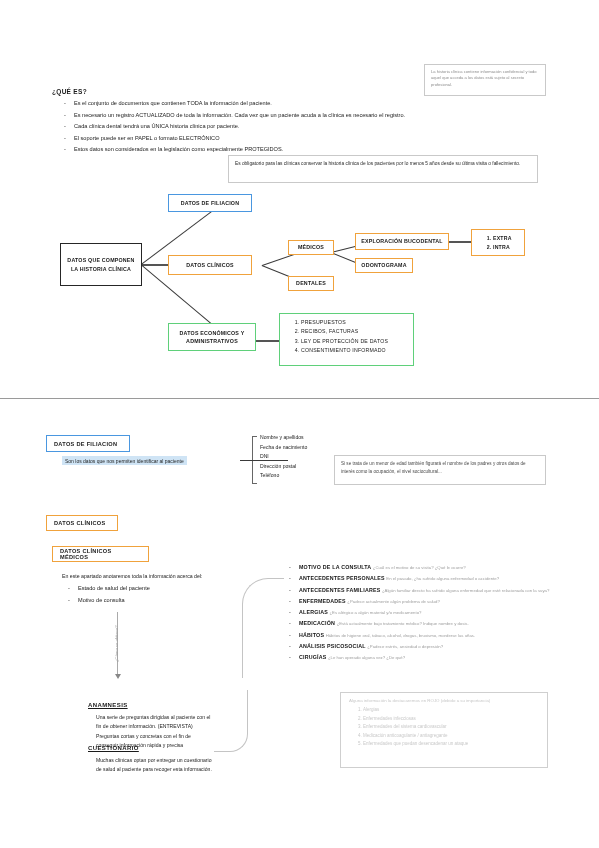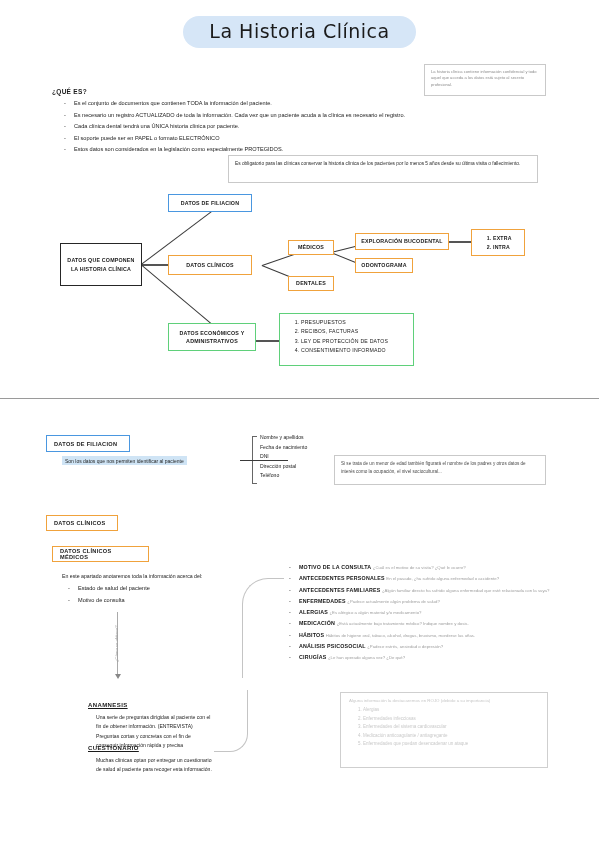--- a/index.html
+++ b/index.html
@@ -298,23 +298,20 @@
     border-bottom: 1px solid #c4c4c4;
     border-bottom-right-radius: 18px;
     box-sizing: border-box;
   }
 </style>
 </head>
 <body>
 
 <div class="page" id="page-one">
 
-  <div class="title-wrap">
-    <span class="title-pill">La Historia Clínica</span>
-  </div>
 
   <div class="section-head" style="left:52px; top:88px;">¿QUÉ ES?</div>
 
   <ul class="dashlist" style="position:absolute; left:62px; top:98px; width:340px;">
     <li>Es el conjunto de documentos que contienen TODA la información del paciente.</li>
     <li>Es necesario un registro ACTUALIZADO de toda la información. Cada vez que un paciente acuda a la clínica es necesario el registro.</li>
     <li>Cada clínica dental tendrá una ÚNICA historia clínica por paciente.</li>
     <li>El soporte puede ser en PAPEL o formato ELECTRÓNICO</li>
     <li>Estos datos son considerados en la legislación como especialmente PROTEGIDOS.</li>
   </ul>

